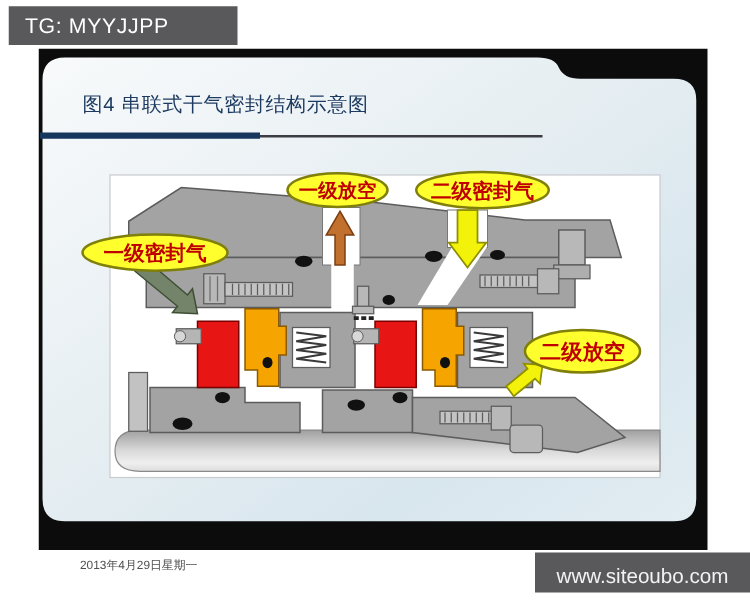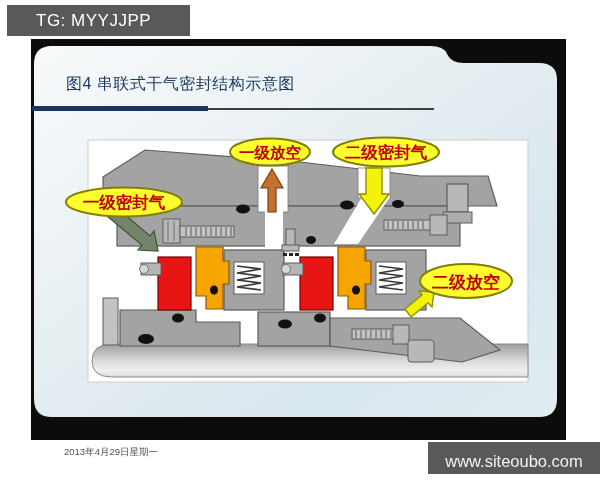--- a/index.html
+++ b/index.html
@@ -1,20 +1,20 @@
 <!DOCTYPE html>
 <html><head>
 <meta charset="utf-8">
 <style>
   html,body{margin:0;padding:0;}
   .page{position:relative;width:600px;height:480px;background:#ffffff;overflow:hidden;
         font-family:"Liberation Sans", sans-serif;}
   .backdrop{position:absolute;left:31px;top:39px;width:535px;height:401px;background:#0c0c0c;}
   .tg-box{position:absolute;left:7px;top:5px;width:183px;height:31px;background:#59595b;
-          color:#fff;font-size:17px;line-height:31px;padding-left:29px;box-sizing:border-box;
+          color:#fff;font-size:17px;line-height:31px;padding-left:13px;box-sizing:border-box;
           letter-spacing:0.5px;z-index:30;}
   .slide-shape{position:absolute;left:0;top:0;z-index:5;}
   .slide-title{position:absolute;left:66px;top:74px;font-size:16px;font-weight:normal;
                color:#1d3a60;z-index:10;letter-spacing:0.5px;}
   .rule-thick{position:absolute;left:32px;top:106px;width:176px;height:5px;background:#17365d;z-index:10;}
   .rule-thin{position:absolute;left:208px;top:108px;width:226px;height:2px;background:#3c3c44;z-index:10;}
   .diagram-svg{position:absolute;left:60px;top:135px;z-index:10;}
   .slide-date{position:absolute;left:64px;top:446px;font-size:9.5px;color:#4f4f4f;z-index:10;}
   .site-box{position:absolute;left:428px;top:442px;width:172px;height:32px;background:#59595b;
             color:#f2f2f2;font-size:16.5px;text-align:center;line-height:38px;z-index:30;}

